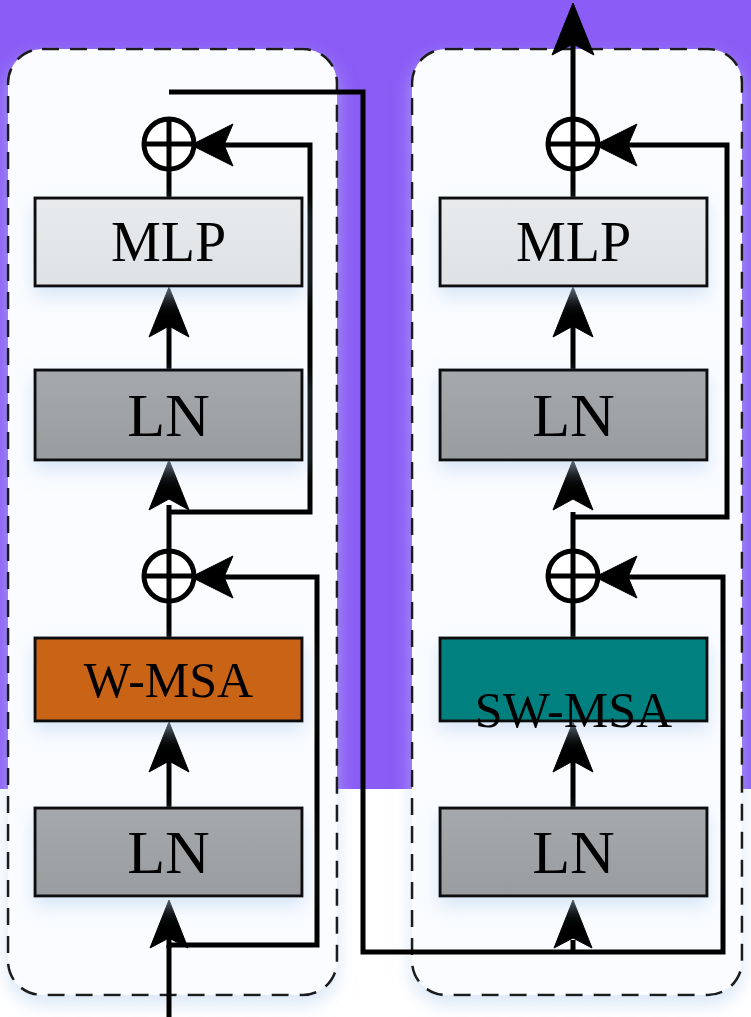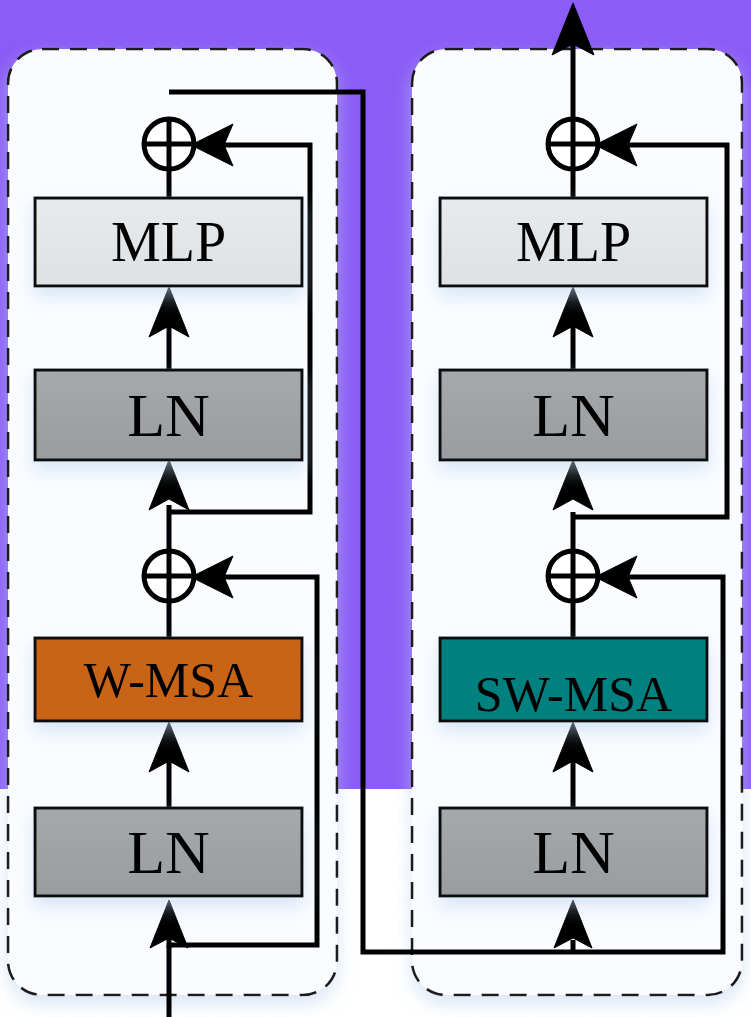--- a/index.html
+++ b/index.html
@@ -141,16 +141,16 @@
     </g>
   </svg>
 
   <div class="blk-label lbl-mlp" style="left:35px;top:198px;width:267px;height:88px;">MLP</div>
   <div class="blk-label lbl-ln" style="left:35px;top:370px;width:267px;height:90px;">LN</div>
   <div class="blk-label lbl-msa" style="left:35px;top:638px;width:267px;height:83px;">W-MSA</div>
   <div class="blk-label lbl-ln" style="left:35px;top:808px;width:267px;height:88px;">LN</div>
 
   <div class="blk-label lbl-mlp" style="left:440px;top:198px;width:267px;height:88px;">MLP</div>
   <div class="blk-label lbl-ln" style="left:440px;top:370px;width:267px;height:90px;">LN</div>
-  <div class="blk-label lbl-msa" style="left:440px;top:652px;width:267px;height:83px;">SW-MSA</div>
+  <div class="blk-label lbl-msa" style="left:440px;top:668px;width:267px;height:83px;">SW-MSA</div>
   <div class="blk-label lbl-ln" style="left:440px;top:808px;width:267px;height:88px;">LN</div>
 
 </div>
 
 </body></html>

